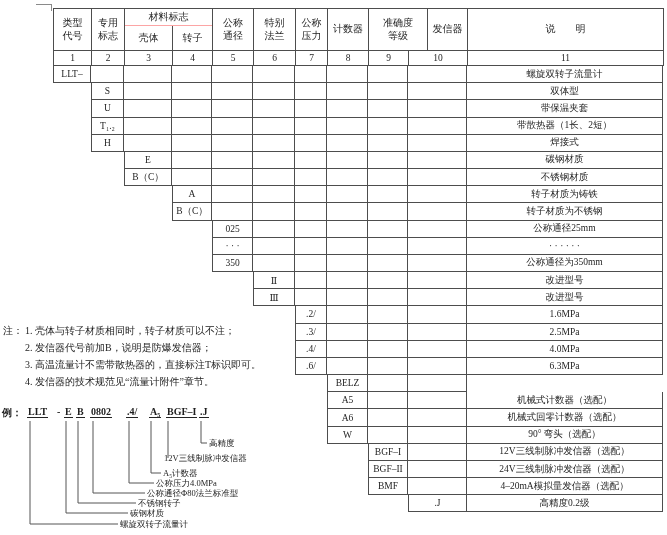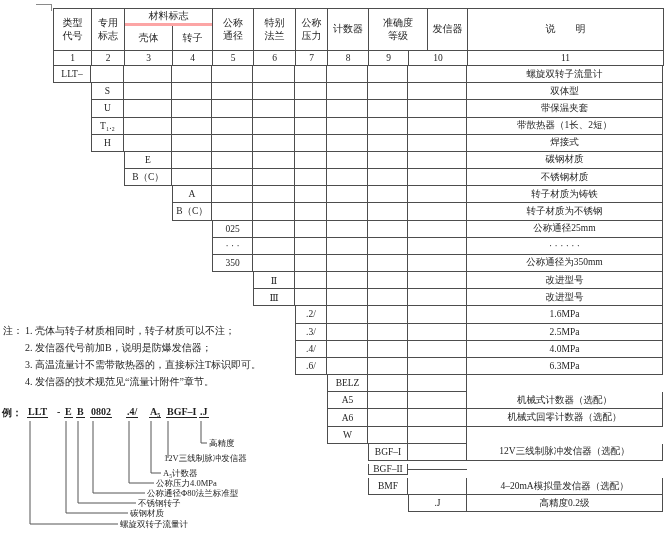--- a/index.html
+++ b/index.html
@@ -5,21 +5,21 @@
   html,body{margin:0;padding:0;background:#fff;}
   .page{position:relative;width:667px;height:535px;background:#fff;overflow:hidden;
         font-family:"Liberation Serif","DejaVu Serif",serif;color:#1e1e1e;}
   
   .hdr{position:absolute;left:53px;top:8px;display:flex;border-top:1px solid #4d4d4d;border-left:1px solid #4d4d4d;}
   .hcell{box-sizing:border-box;border-right:1px solid #4d4d4d;border-bottom:1px solid #4d4d4d;height:42px;
          display:flex;flex-direction:column;align-items:center;justify-content:center;
          font-size:10px;line-height:12.5px;text-align:center;}
   .hgroup{box-sizing:border-box;border-right:1px solid #4d4d4d;border-bottom:1px solid #4d4d4d;height:42px;
           display:flex;flex-direction:column;font-size:10px;}
-  .gtop{box-sizing:border-box;height:17px;border-bottom:3px solid #fca5a5;display:flex;align-items:center;justify-content:center;}
+  .gtop{box-sizing:border-box;height:17px;border-bottom:1px solid #fca5a5;display:flex;align-items:center;justify-content:center;}
   .gbot{flex:1;display:flex;}
   .gbot>div{box-sizing:border-box;display:flex;align-items:center;justify-content:center;}
   
   #numrow{position:absolute;left:53px;top:50px;display:flex;border-left:1px solid #4d4d4d;}
   .ncell{box-sizing:border-box;height:16px;border-right:1px solid #4d4d4d;border-bottom:1px solid #4d4d4d;
          display:flex;align-items:center;justify-content:center;font-size:9.5px;}
   
   #rows{position:absolute;left:53px;top:66px;}
   .trow{display:flex;height:17.185px;}
   .tcell{box-sizing:border-box;border-right:1px solid #4d4d4d;border-bottom:1px solid #4d4d4d;
@@ -293,29 +293,31 @@
       <div class="trow" style="margin-left: 274px;">
         <div class="tcell first" style="width: 41px;">A6</div>
         <div class="tcell" style="width: 40px;"></div>
         <div class="tcell" style="width: 59px;"></div>
         <div class="tcell" style="width: 196px;">机械式回零计数器（选配）</div>
       </div>
       <div class="trow" style="margin-left: 274px;">
         <div class="tcell first" style="width: 41px;">W</div>
         <div class="tcell" style="width: 40px;"></div>
         <div class="tcell" style="width: 59px;"></div>
+        <div class="tcell" style="width: 196px;">90° 弯头（选配）</div>
       </div>
       <div class="trow" style="margin-left: 315px;">
         <div class="tcell first" style="width: 40px;">BGF–I</div>
         <div class="tcell" style="width: 59px;"></div>
         <div class="tcell" style="width: 196px;">12V三线制脉冲发信器（选配）</div>
       </div>
-      <div class="trow" style="margin-left: 315px; align-items: center;">
+      <div class="trow" style="margin-left: 315px;">
         <div class="tcell first" style="width: 40px;">BGF–II</div>
         <div class="tcell" style="width: 59px;"></div>
+        <div class="tcell" style="width: 196px;">24V三线制脉冲发信器（选配）</div>
       </div>
       <div class="trow" style="margin-left: 315px;">
         <div class="tcell first" style="width: 40px;">BMF</div>
         <div class="tcell" style="width: 59px;"></div>
         <div class="tcell" style="width: 196px;">4–20mA模拟量发信器（选配）</div>
       </div>
       <div class="trow" style="margin-left: 355px;">
         <div class="tcell first" style="width: 59px;">.J</div>
         <div class="tcell" style="width: 196px;">高精度0.2级</div>
       </div>

